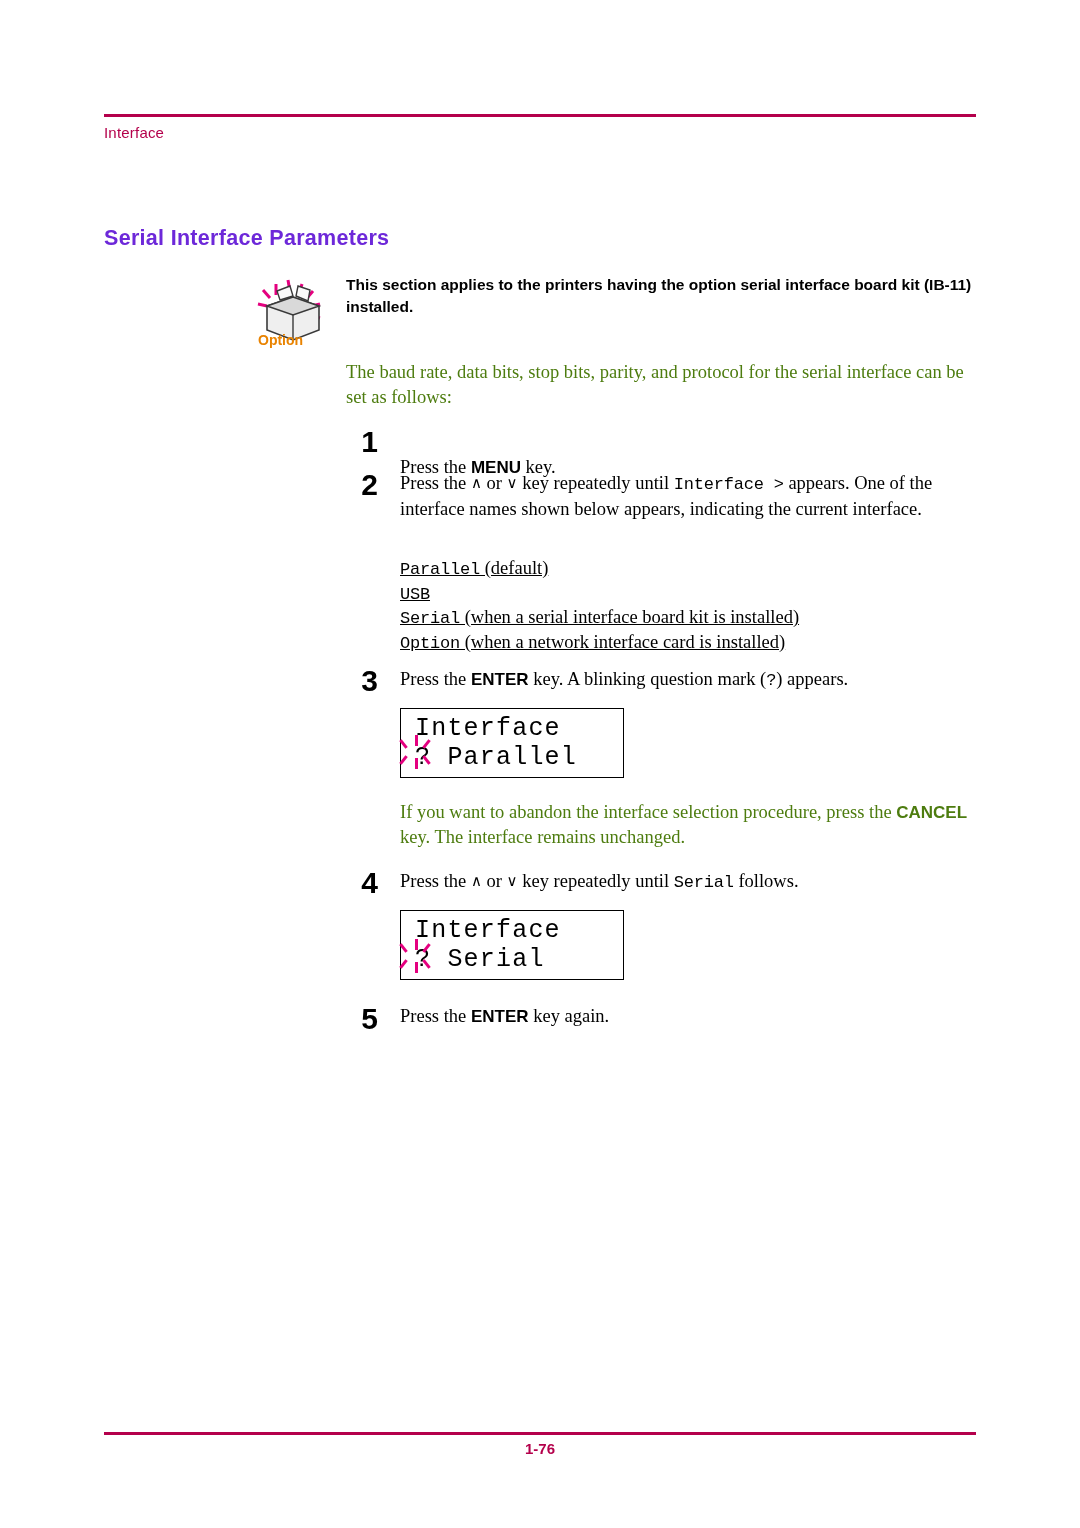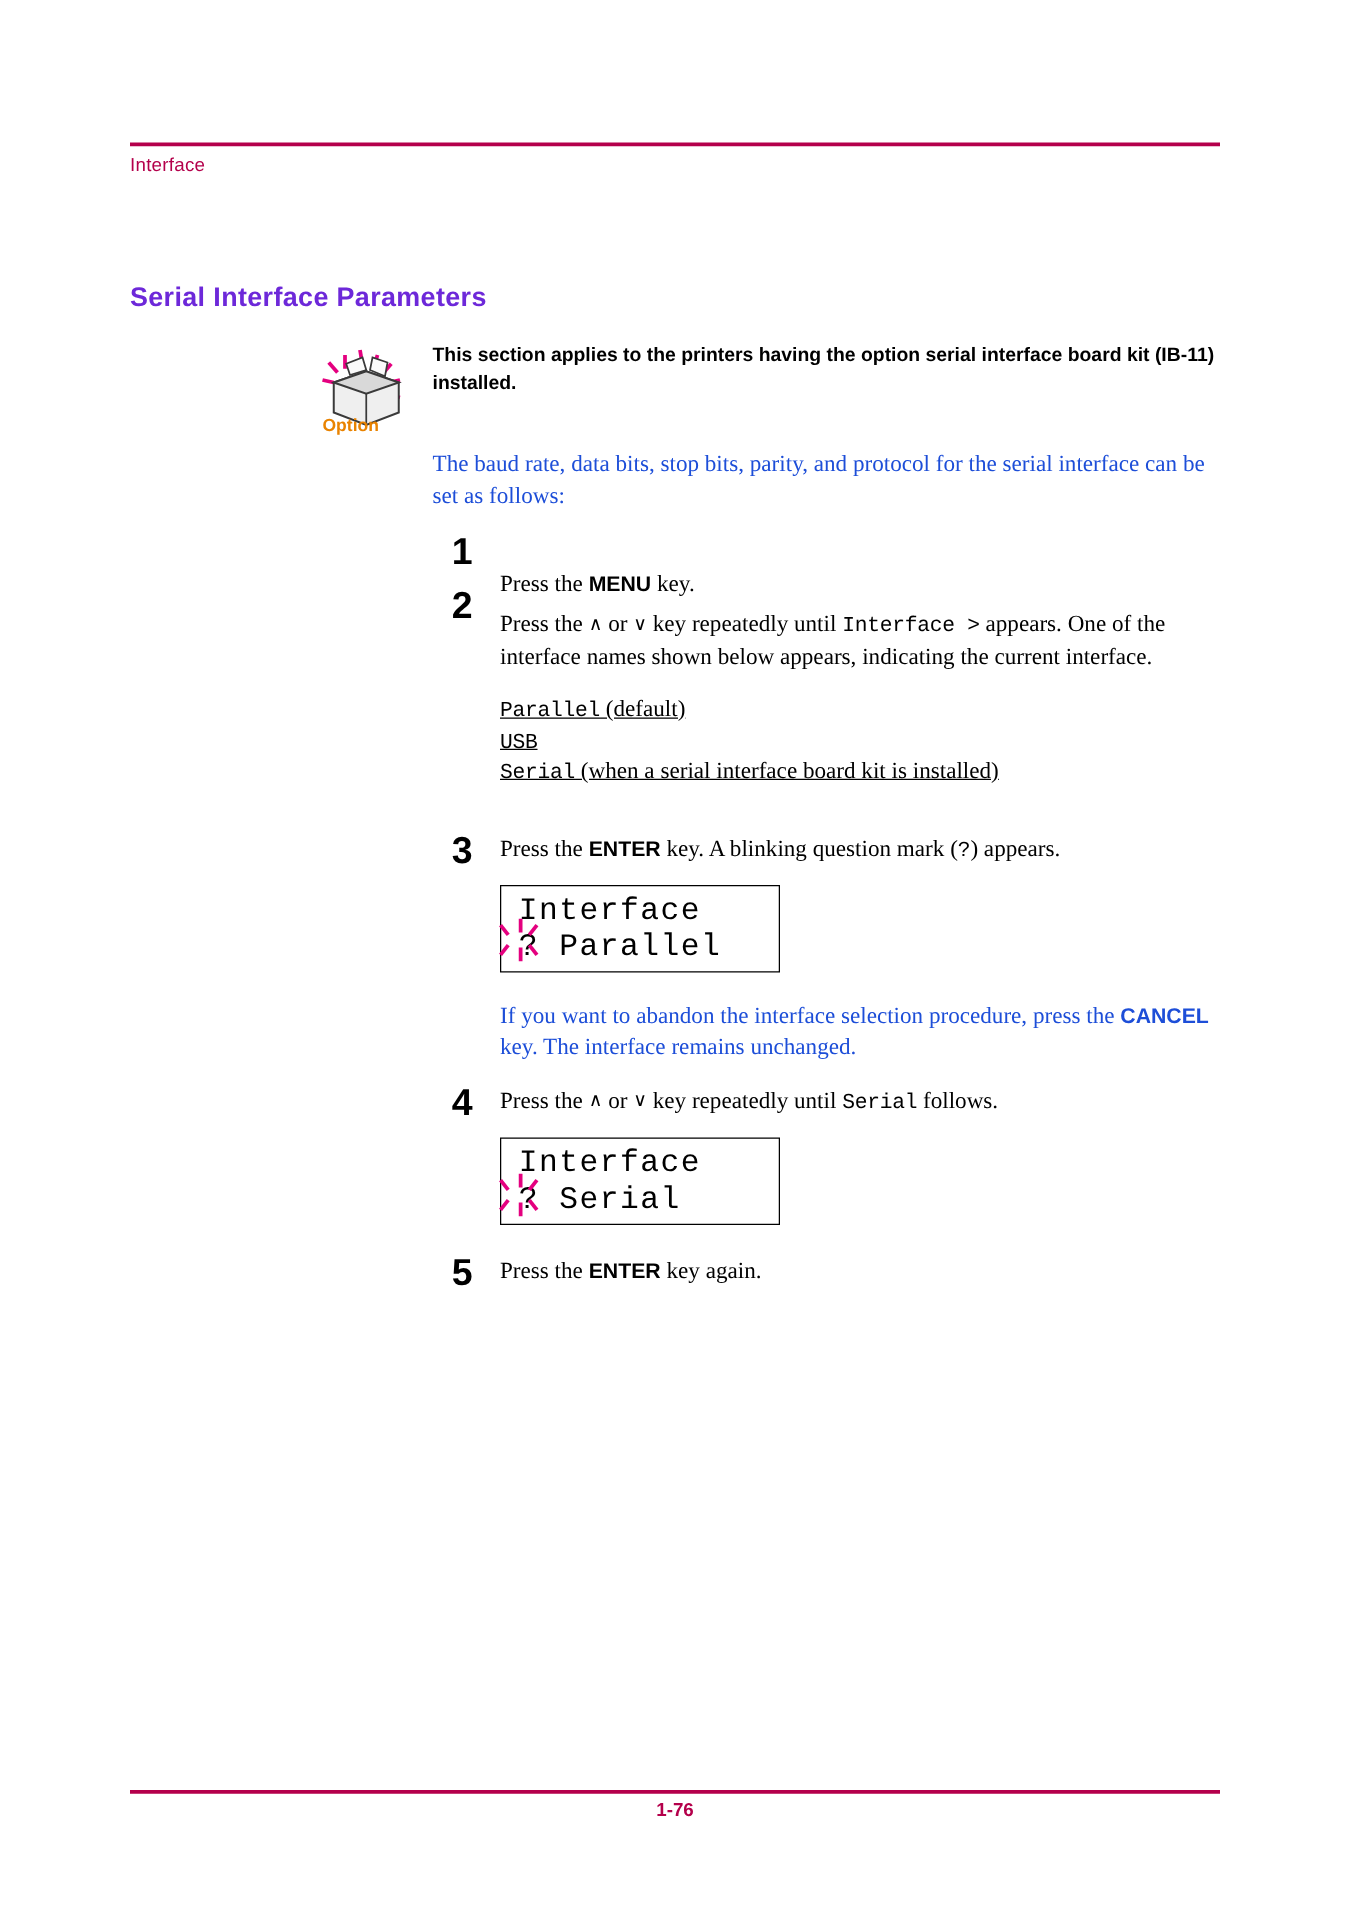--- a/index.html
+++ b/index.html
@@ -78,21 +78,21 @@
     font-size: 15.5px;
     line-height: 22px;
     color: #000;
   }
   
   .para {
     position: absolute;
     font-family: "Liberation Serif", serif;
     font-size: 18.5px;
     line-height: 25px;
-    color: #1d4ed8;
+    color: #4d7c0f;
   }
   .p-intro {
     left: 346px;
     top: 360px;
     width: 640px;
   }
   
   .step-num {
     position: absolute;
     font-family: "Liberation Sans", sans-serif;
@@ -223,28 +223,29 @@
   <div class="note-text">This section applies to the printers having the option serial interface board kit (IB-11) installed.</div>
 
   <div class="para p-intro">The baud rate, data bits, stop bits, parity, and protocol for the serial interface can be set as follows:</div>
 
   <div class="step-num" style="left:340px; top:425px;">1</div>
   <div class="step-body" style="top:428px;margin-top:27px;">
     <span>Press the </span><span class="sans-b">MENU</span><span> key.</span>
   </div>
 
   <div class="step-num" style="left:340px; top:468px;">2</div>
-  <div class="step-body" style="top:488px;">
+  <div class="step-body" style="top:471px;">
     <span>Press the </span><span class="arrow-key">∧</span><span> or </span><span class="arrow-key">∨</span><span> key repeatedly until </span><span class="mono">Interface &gt;</span><span> appears. One of the interface names shown below appears, indicating the current interface.</span>
   </div>
 
   <div class="opt-list" style="top:557px;text-decoration:underline;">
     <div><span class="mono">Parallel</span><span> (default)</span></div>
     <div><span class="mono">USB</span><span></span></div>
     <div><span class="mono">Serial</span><span> (when a serial interface board kit is installed)</span></div>
+    <div><span class="mono">Option</span><span> (when a network interface card is installed)</span></div>
   </div>
 
   <div class="step-num" style="left:340px; top:664px;">3</div>
   <div class="step-body" style="top:667px;">
     <span>Press the </span><span class="sans-b">ENTER</span><span> key. A blinking question mark (</span><span class="mono">?</span><span>) appears.</span>
   </div>
 
   <div class="lcd" style="left:400px; top:708px; width:224px; height:70px;">
     <div class="lcd-line" style="left:14px; top:5px;">Interface</div>
     <div class="lcd-line" style="left:14px; top:34px;">? Parallel</div>

